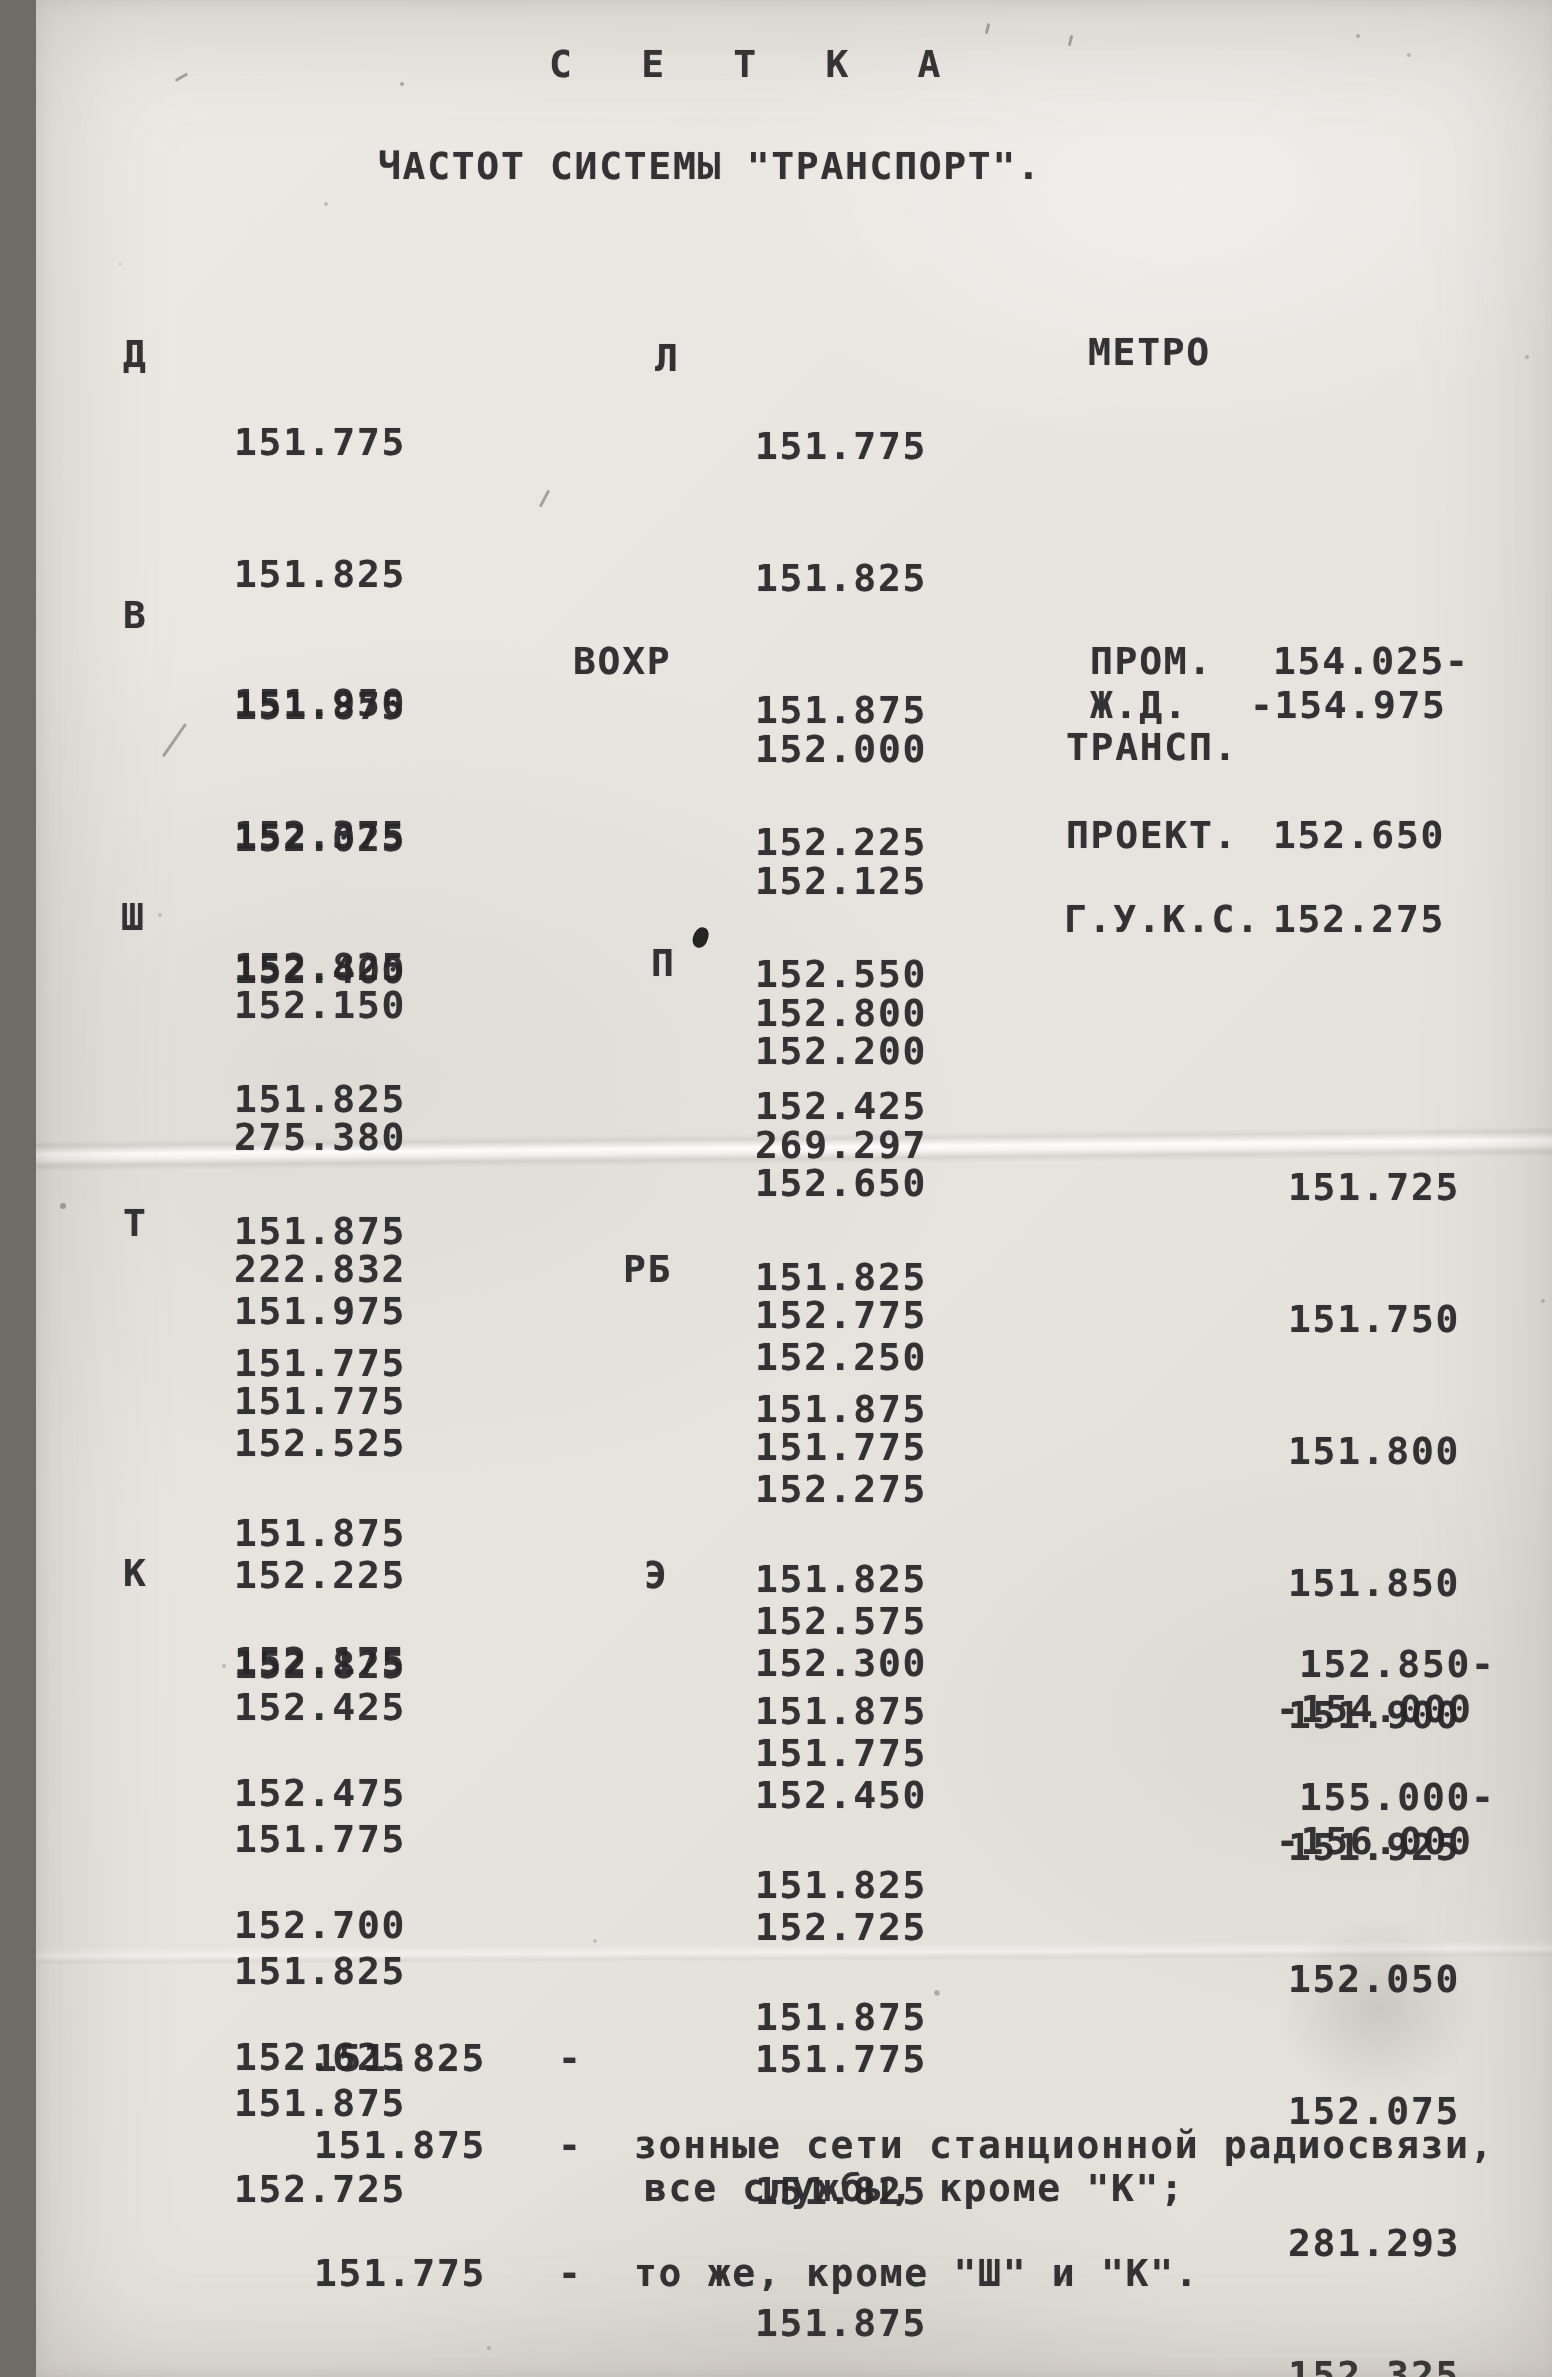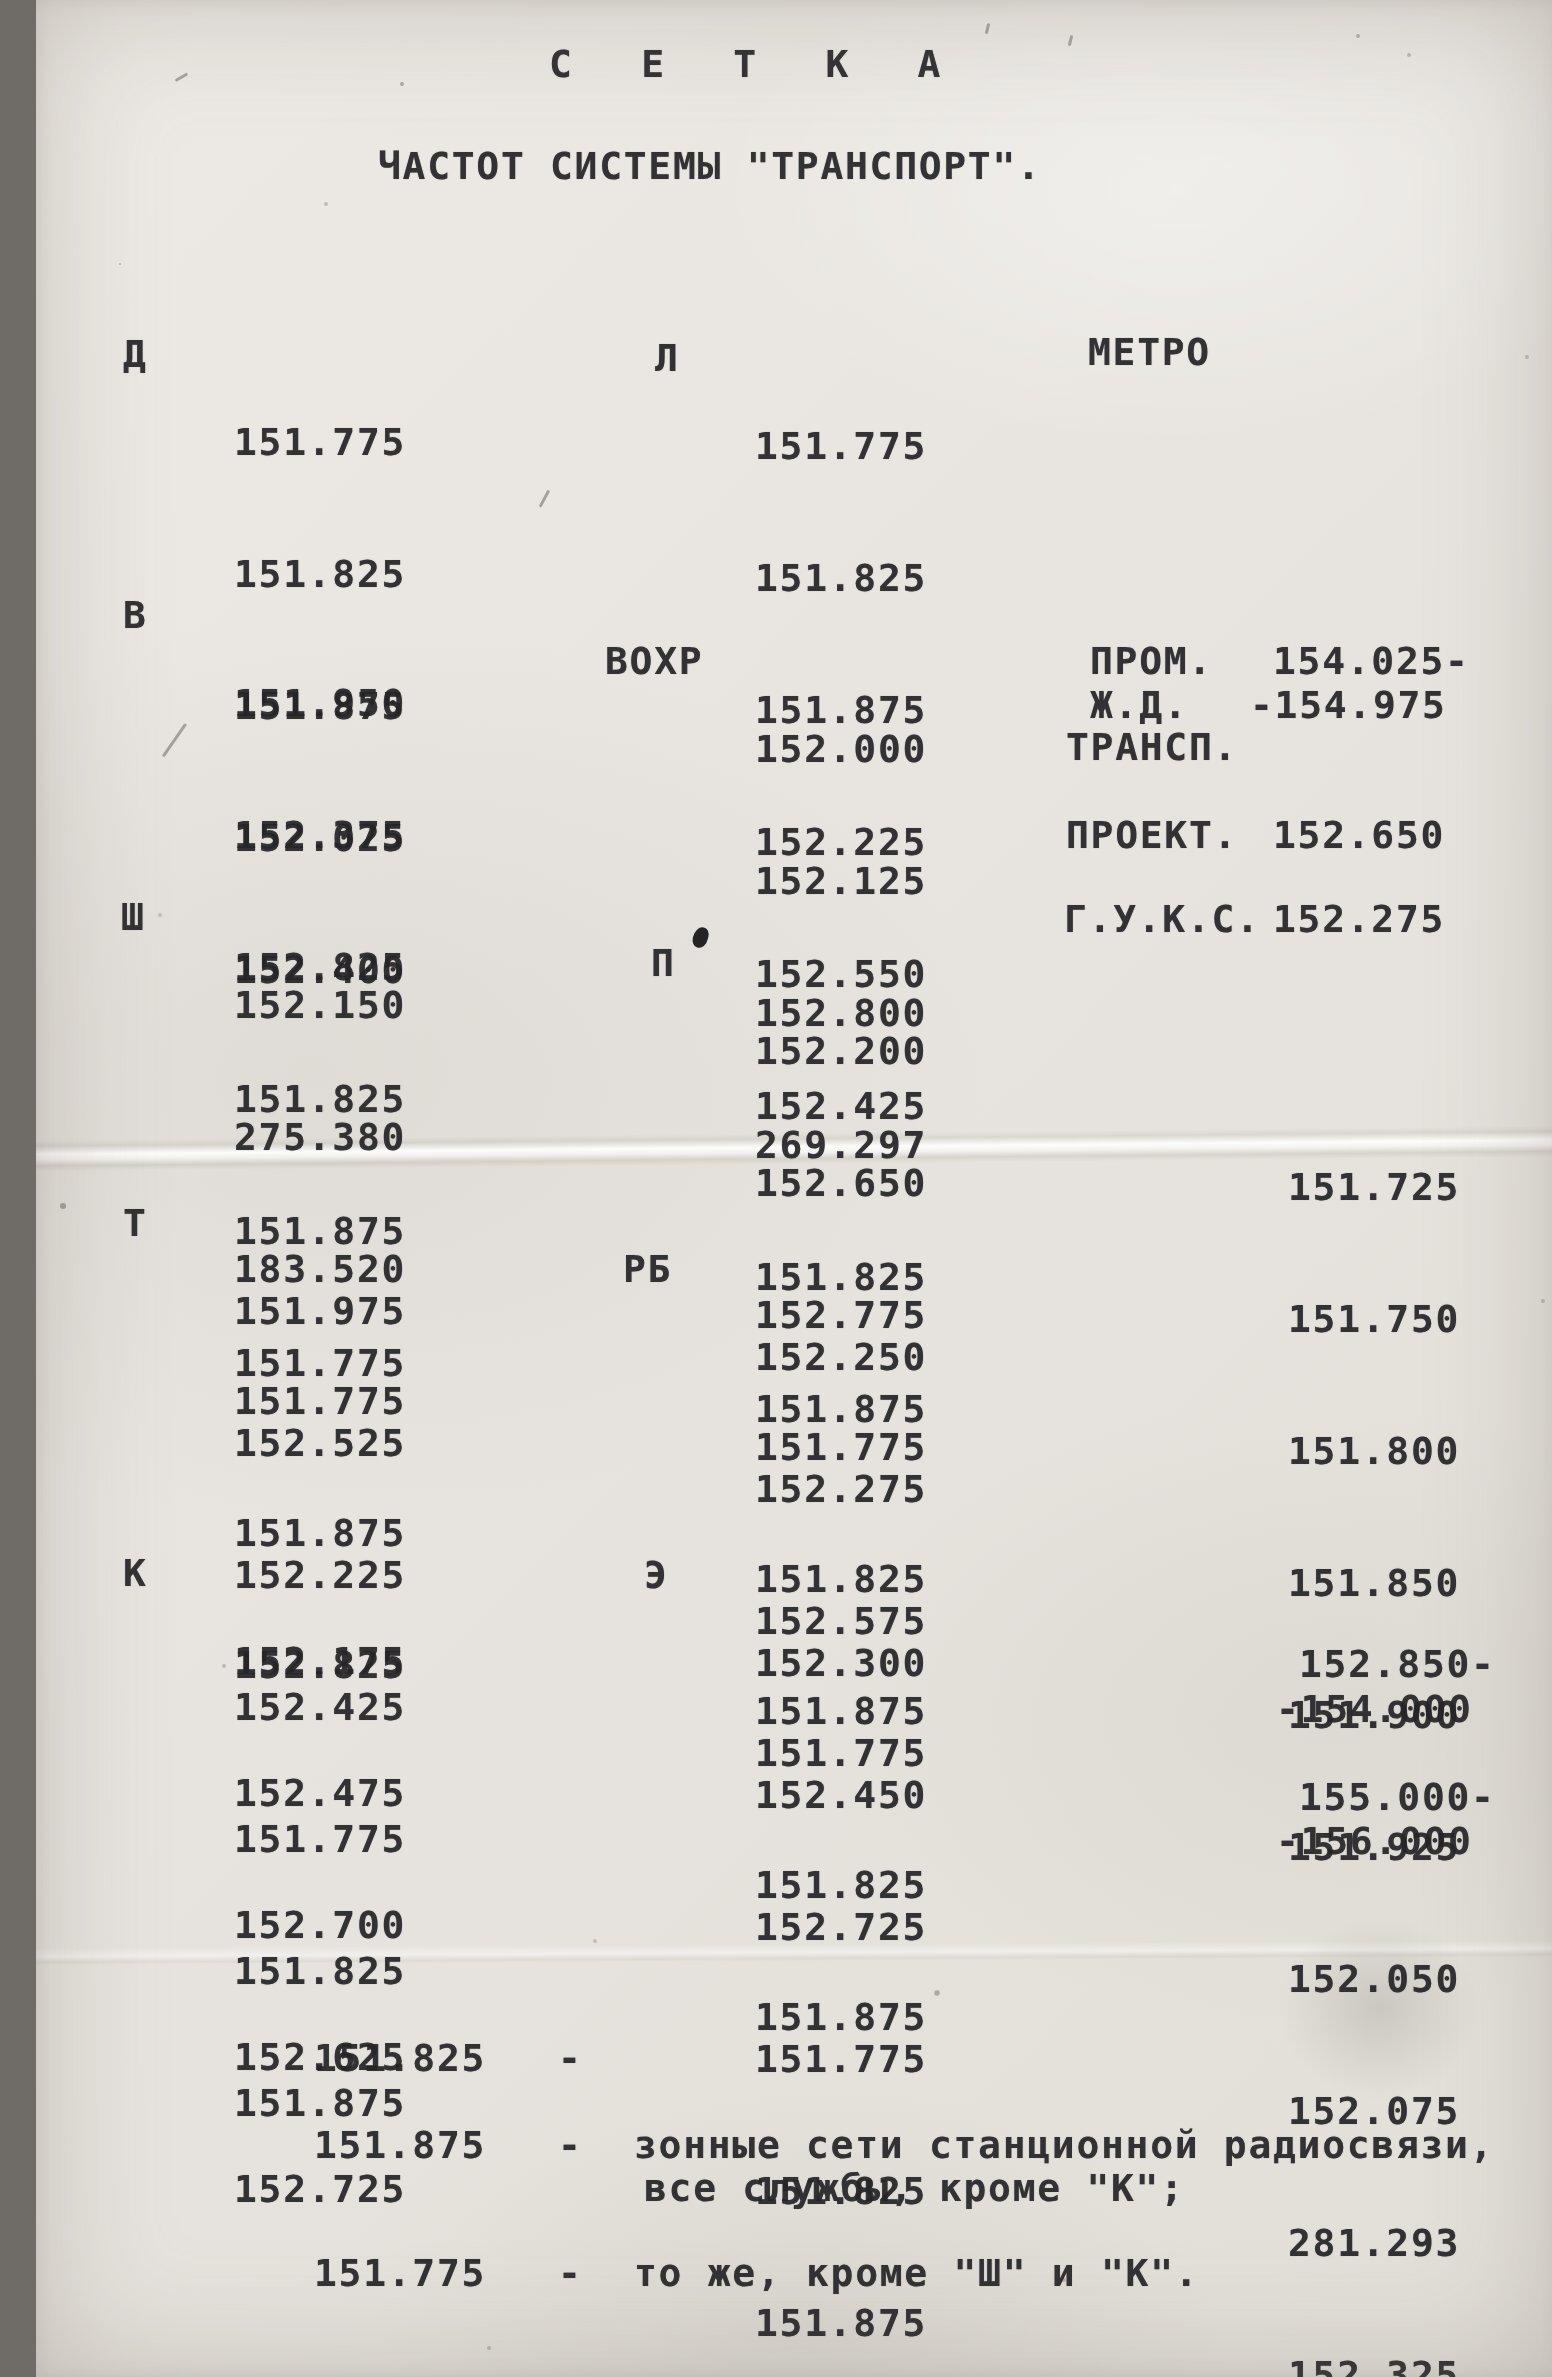--- a/index.html
+++ b/index.html
@@ -92,21 +92,21 @@
     <div>152.825</div>
     <div>151.825</div>
     <div>151.875</div>
     <div>151.775</div>
   </div>
 
   <div class="t" style="left:85px;top:895px">Ш</div>
   <div class="stack" style="left:198px;top:895px">
     <div>152.150</div>
     <div>275.380</div>
-    <div>183.520</div>
+    <div>222.832</div>
     <div>151.775</div>
     <div>151.875</div>
     <div>152.825</div>
   </div>
 
   <div class="t" style="left:87px;top:1201px">Т</div>
   <div class="stack" style="left:198px;top:1201px">
     <div>151.975</div>
     <div>152.525</div>
     <div>152.225</div>
@@ -128,21 +128,21 @@
   <div class="t" style="left:619px;top:336px">Л</div>
   <div class="stack" style="left:719px;top:336px">
     <div>151.775</div>
     <div>151.825</div>
     <div>151.875</div>
     <div>152.225</div>
     <div>152.550</div>
     <div>152.425</div>
   </div>
 
-  <div class="t" style="left:569px;top:639px">ВОХР</div>
+  <div class="t" style="left:537px;top:639px">ВОХР</div>
   <div class="stack" style="left:719px;top:639px">
     <div>152.000</div>
     <div>152.125</div>
     <div>152.800</div>
     <div>269.297</div>
     <div>151.825</div>
     <div>151.875</div>
   </div>
 
   <div class="t" style="left:615px;top:941px">П</div>

